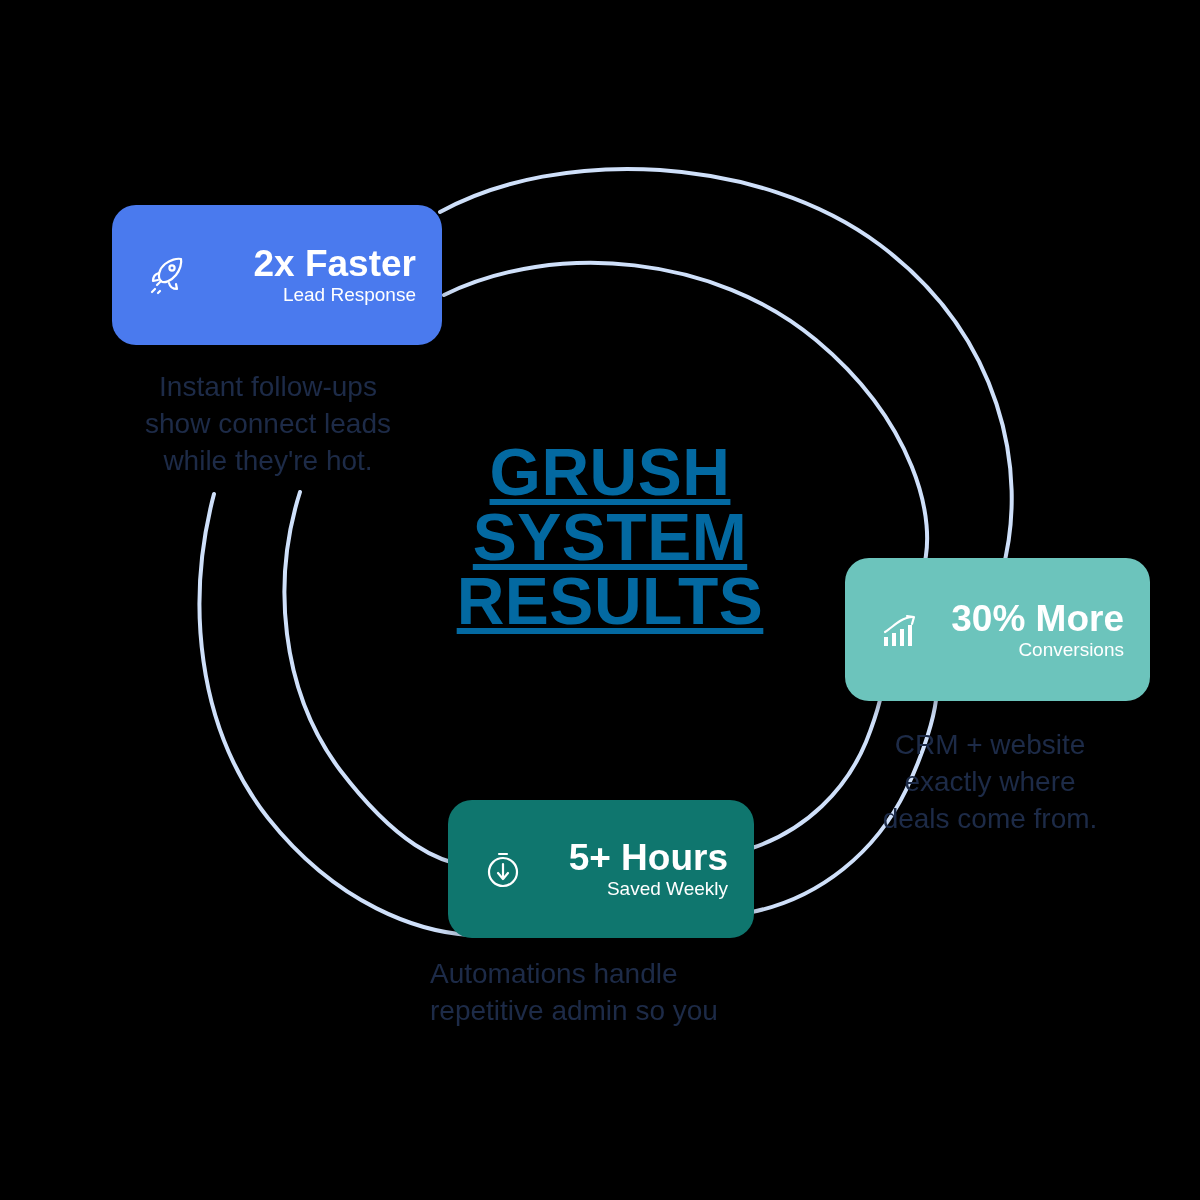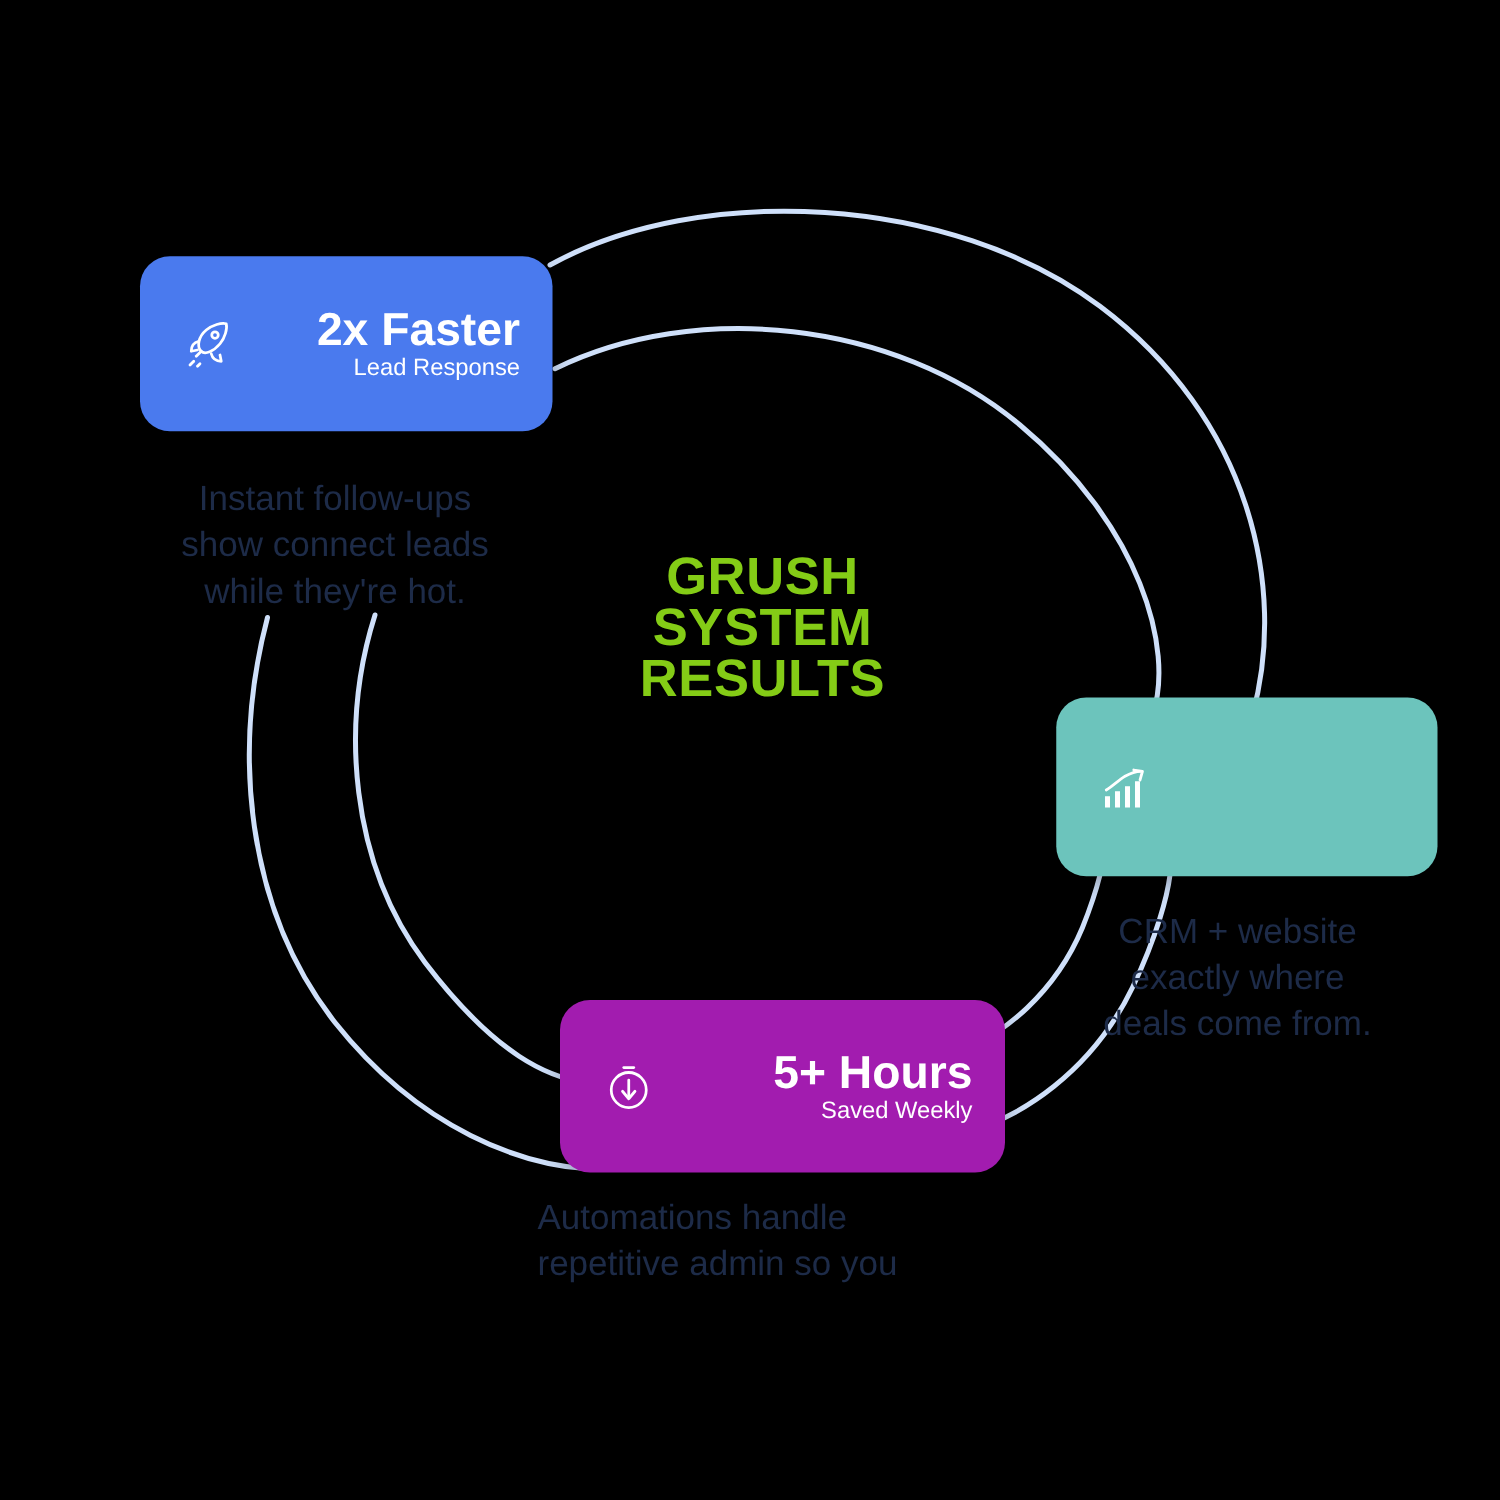--- a/index.html
+++ b/index.html
@@ -31,26 +31,27 @@
     pointer-events: none;
   }
 
   
   #center-title {
     position: absolute;
     left: 420px;
     top: 440px;
     width: 380px;
     text-align: center;
-    color: #84cc16;
+    color: #0369a1;
     font-weight: 700;
-    font-size: 42px;
+    font-size: 66px;
     line-height: 0.98;
     letter-spacing: 0.5px;
     text-transform: uppercase;
+    text-decoration: underline;
   }
   #center-title .tl { display: block; white-space: nowrap; }
 
   
   .card {
     position: absolute;
     display: flex;
     align-items: center;
     border-radius: 24px;
     box-sizing: border-box;
@@ -97,36 +98,36 @@
   #card-conversions {
     left: 845px;
     top: 558px;
     width: 305px;
     height: 143px;
     background: #6cc4bc;
   }
   #card-hours {
     left: 448px;
     top: 800px;
-    width: 356px;
+    width: 306px;
     height: 138px;
-    background: #a21caf;
+    background: #0f766e;
   }
 
   
   .caption {
     position: absolute;
     color: #1d2b48;
     font-size: 28px;
     line-height: 1.33;
     font-weight: 400;
   }
   #caption-speed {
     left: 118px;
-    top: 380px;
+    top: 368px;
     width: 300px;
     text-align: center;
   }
   #caption-conversions {
     left: 855px;
     top: 726px;
     width: 270px;
     text-align: center;
   }
   #caption-hours {
@@ -195,20 +196,24 @@
     <span class="card-icon">
       <svg viewBox="0 0 48 48" width="48" height="48" fill="none" stroke="#ffffff" stroke-width="2.2" stroke-linecap="round" stroke-linejoin="round">
         <path d="M9 26 C14 23, 19 18, 24 15 C29 12, 33 11, 37 11"></path>
         <path d="M31 10 L38 11 L36 18"></path>
         <rect x="8" y="31" width="4" height="9" fill="#ffffff" stroke="none"></rect>
         <rect x="16" y="27" width="4" height="13" fill="#ffffff" stroke="none"></rect>
         <rect x="24" y="23" width="4" height="17" fill="#ffffff" stroke="none"></rect>
         <rect x="32" y="19" width="4" height="21" fill="#ffffff" stroke="none"></rect>
       </svg>
     </span>
+    <span class="card-text">
+      <span class="card-kpi">30% More</span>
+      <span class="card-sub">Conversions</span>
+    </span>
   </div>
 
   <div class="card" id="card-hours">
     <span class="card-icon">
       <svg viewBox="0 0 48 48" width="48" height="48" fill="none" stroke="#ffffff" stroke-width="2.2" stroke-linecap="round" stroke-linejoin="round">
         <circle cx="24" cy="27" r="14"></circle>
         <path d="M20 9 L28 9"></path>
         <path d="M24 19 L24 33"></path>
         <path d="M19 28 L24 34 L29 28"></path>
       </svg>

